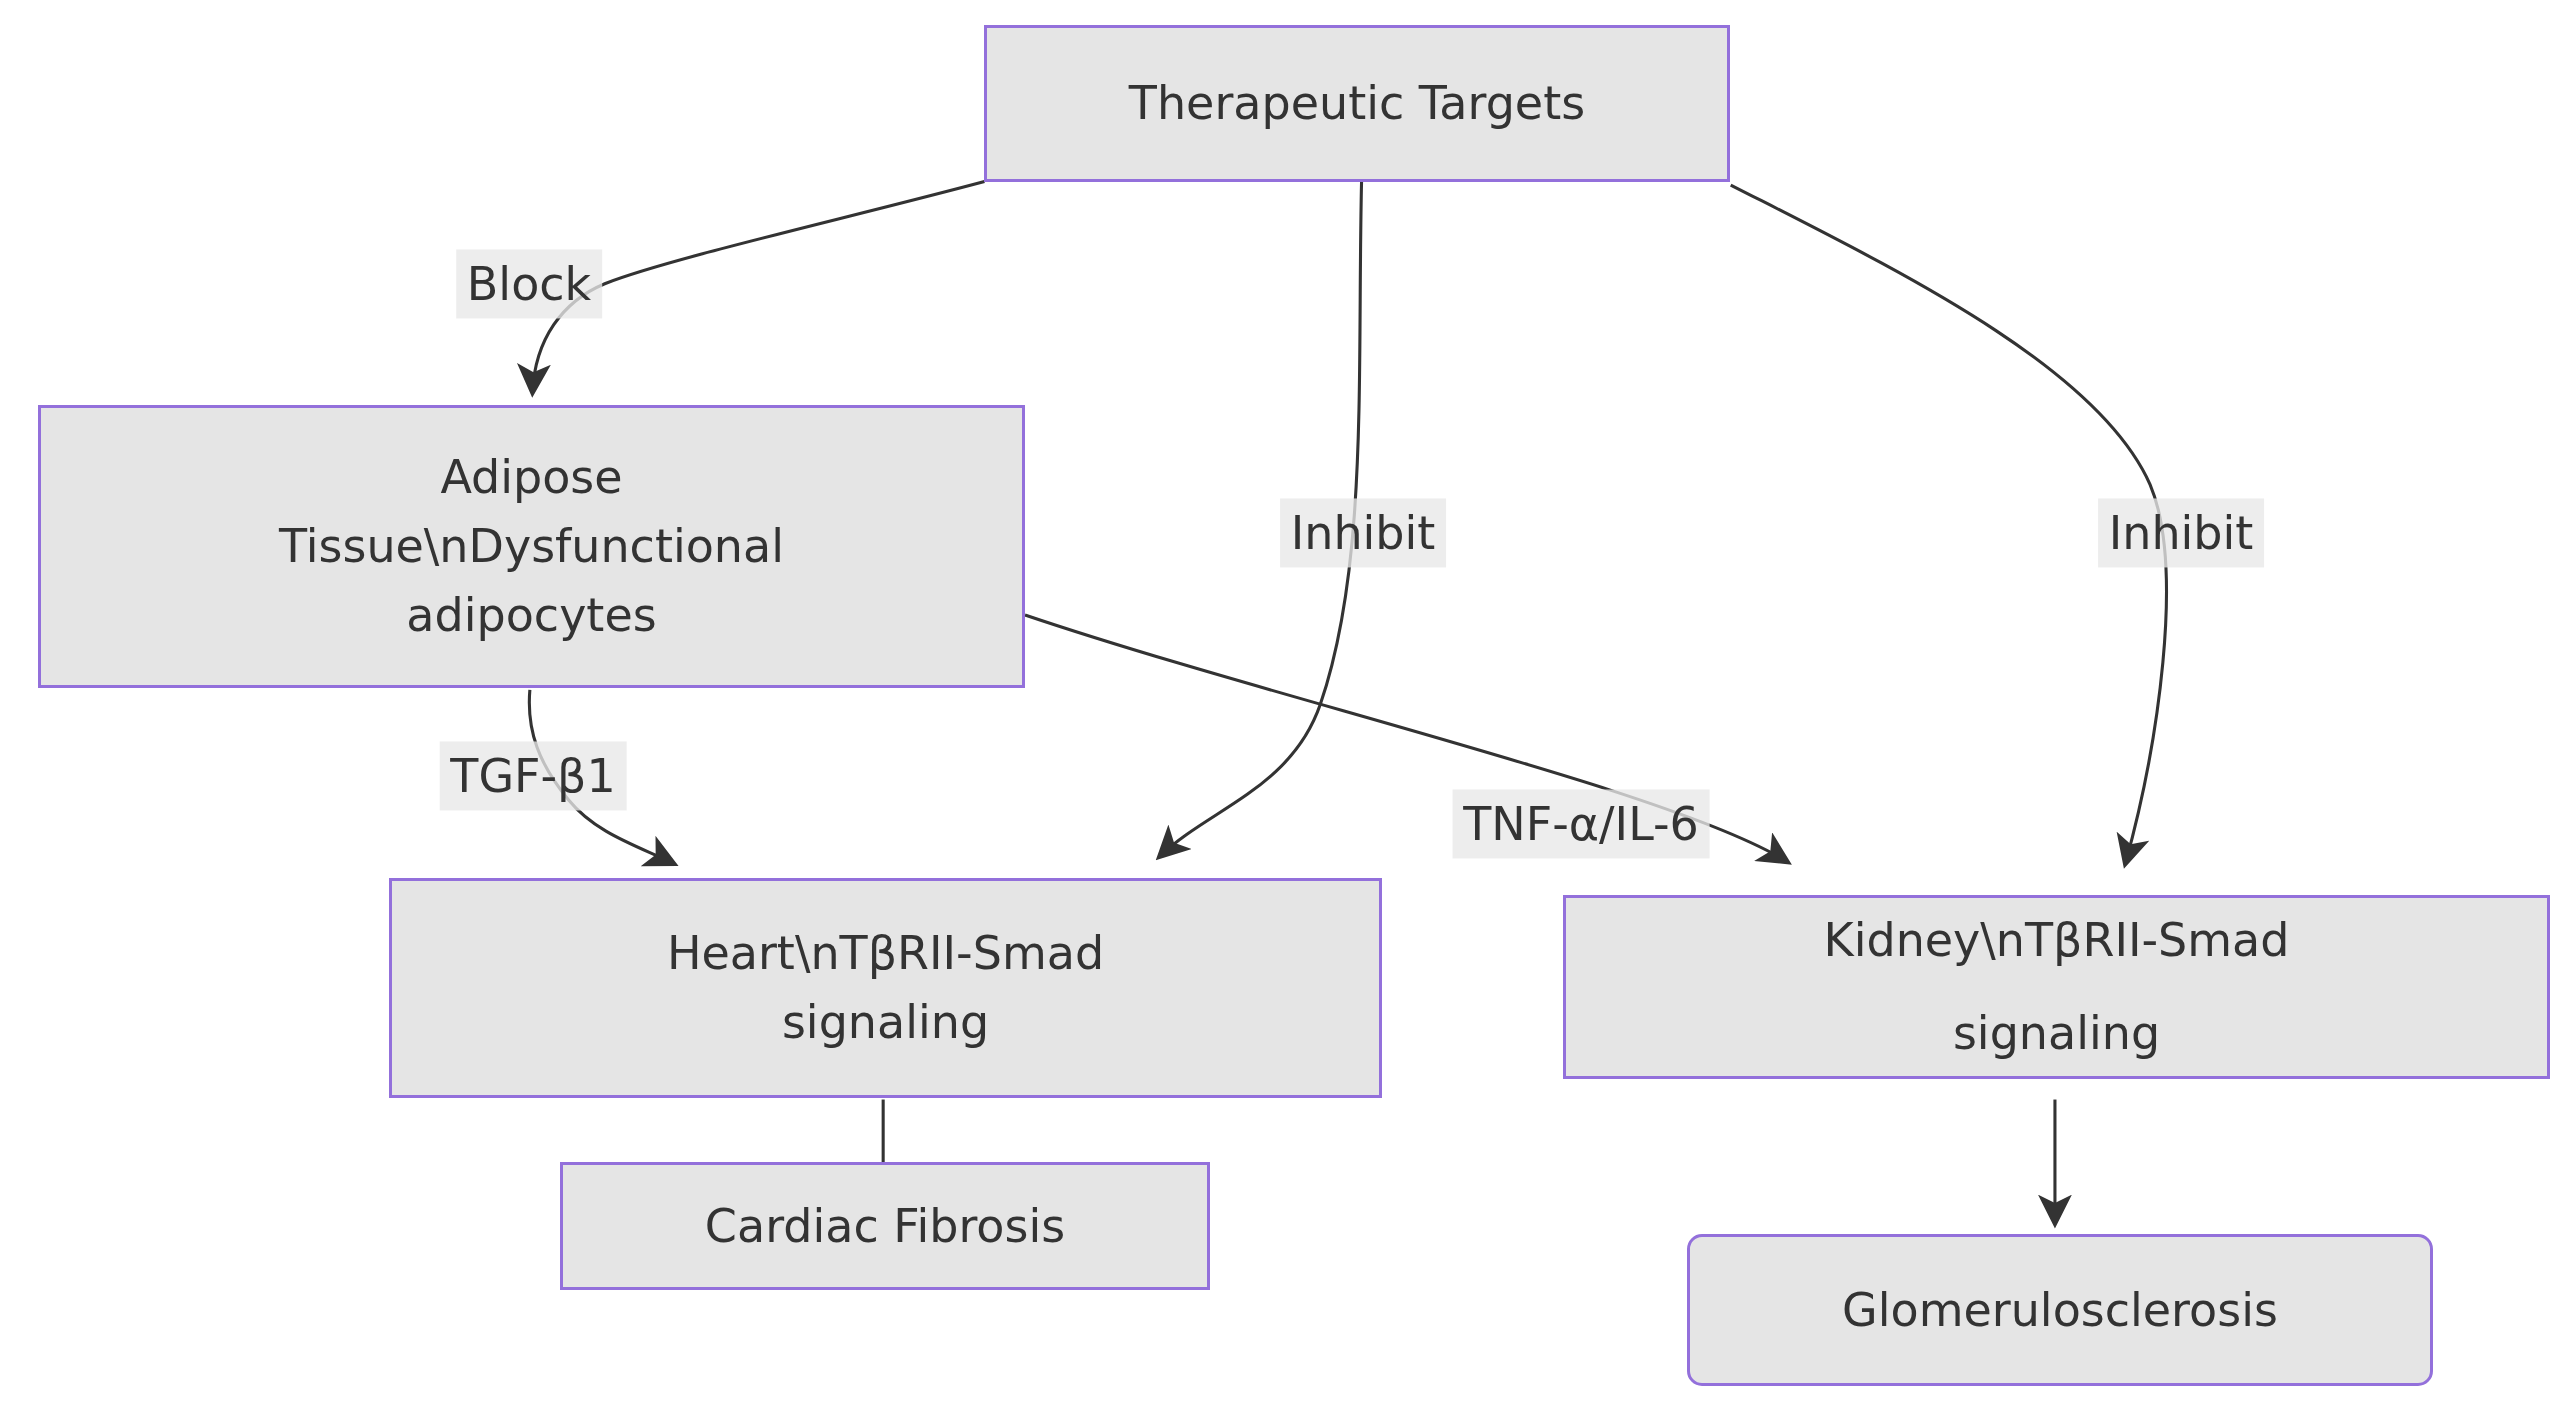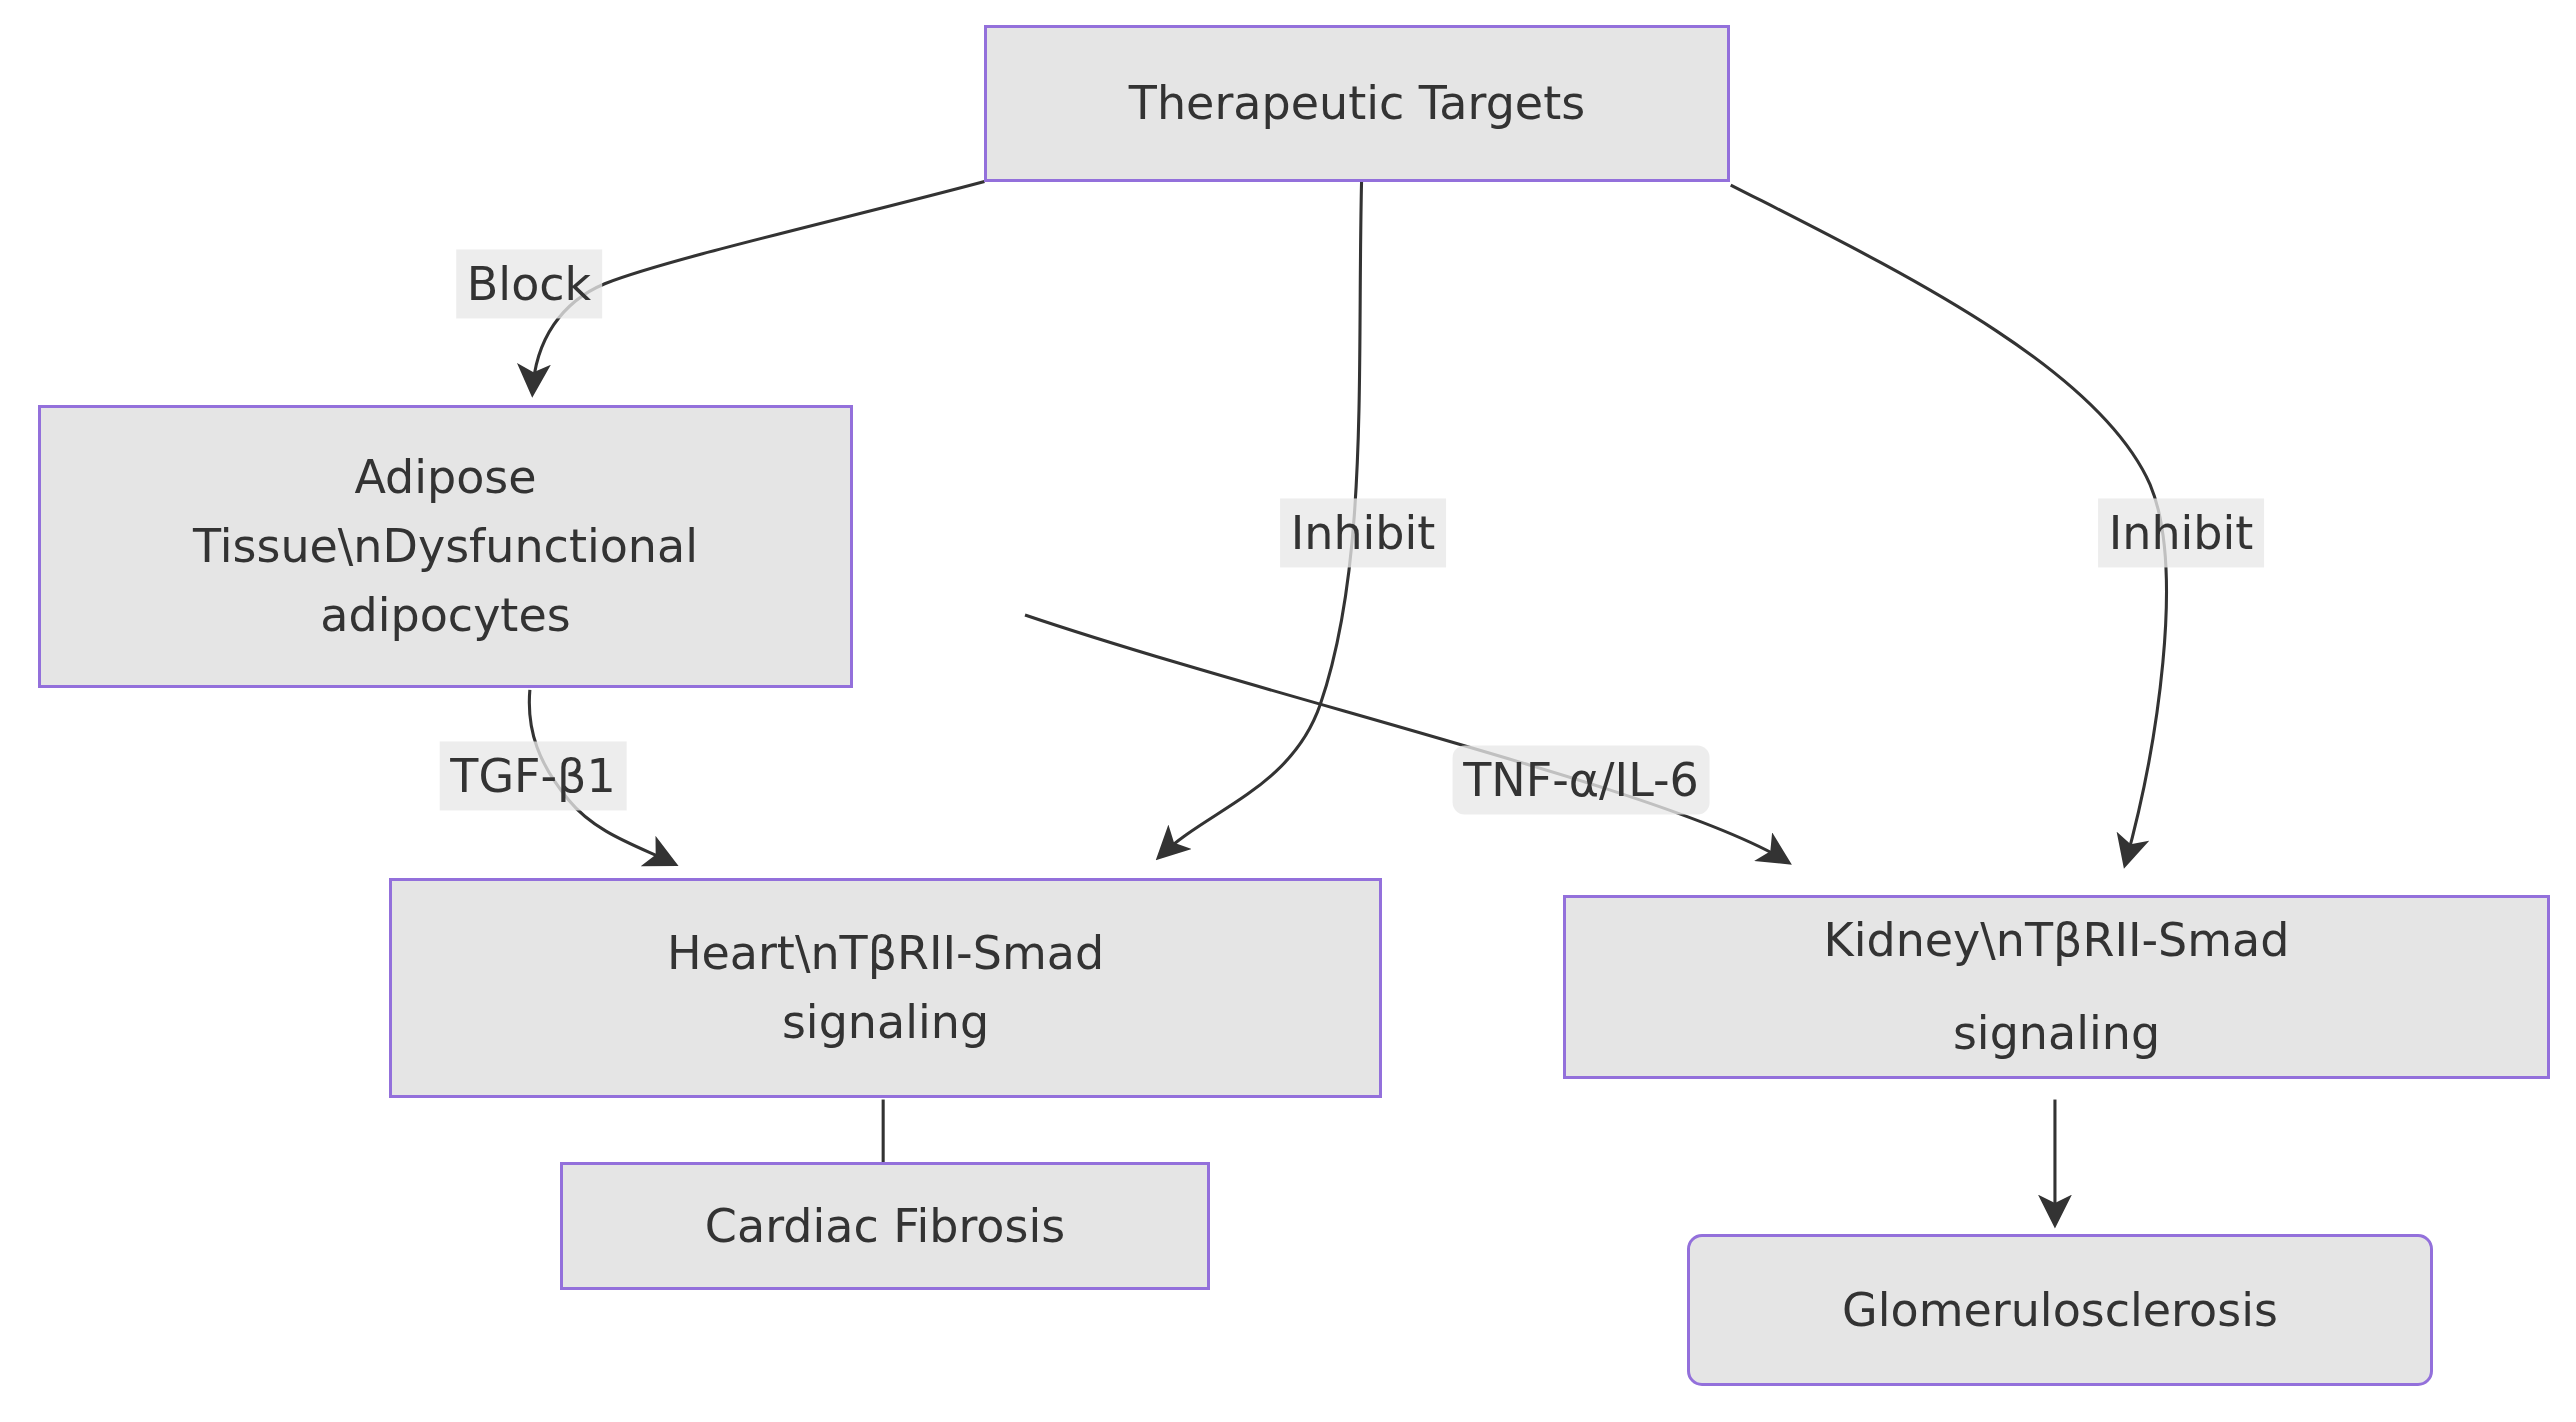--- a/index.html
+++ b/index.html
@@ -45,31 +45,31 @@
     color: #333333;
     font-size: 46px;
     line-height: 1.35;
     padding: 3.5px 10.6px;
     white-space: nowrap;
     z-index: 3;
     text-align: center;
   }
   
   #node-tt       { left: 984px; top:   25px; width:  746px; height: 157px; }
-  #node-adipose  { left:   38px; top:  405px; width: 815px; height: 283px; }
+  #node-adipose  { left:   38px; top:  405px; width: 987px; height: 283px; }
   #node-heart    { left:  389px; top:  878px; width: 993px; height: 220px; }
   #node-kidney   { left: 1563px; top:  895px; width: 987px; height: 184px; gap: 24px; }
   #node-cardiac  { left:  560px; top: 1162px; width:  650px; height: 128px; }
   #node-glomer   { left: 1687px; top: 1234px; width:  746px; height: 152px; border-radius: 15px; }
   
   #label-block     { left:  529px; top: 284px; }
   #label-inhibit-l { left: 1363px; top: 533px; }
   #label-inhibit-r { left: 2181px; top: 533px; }
   #label-tgf       { left:  533px; top: 776px; }
-  #label-tnf       { left: 1581px; top: 780px; border-radius: 12px; }
+  #label-tnf       { left: 1581px; top: 824px; }
 </style>
 </head>
 <body>
 
 <div class="canvas">
 
   <svg class="edge-layer" viewBox="0 0 2923 1614" xmlns="http://www.w3.org/2000/svg">
     <defs>
       <marker id="arrow" viewBox="0 0 12 12" refX="10" refY="6" markerWidth="11" markerHeight="11" markerUnits="strokeWidth" orient="auto">
         <path d="M0,0 L12,6 L0,12 L3,6 z" fill="#333333"></path>

